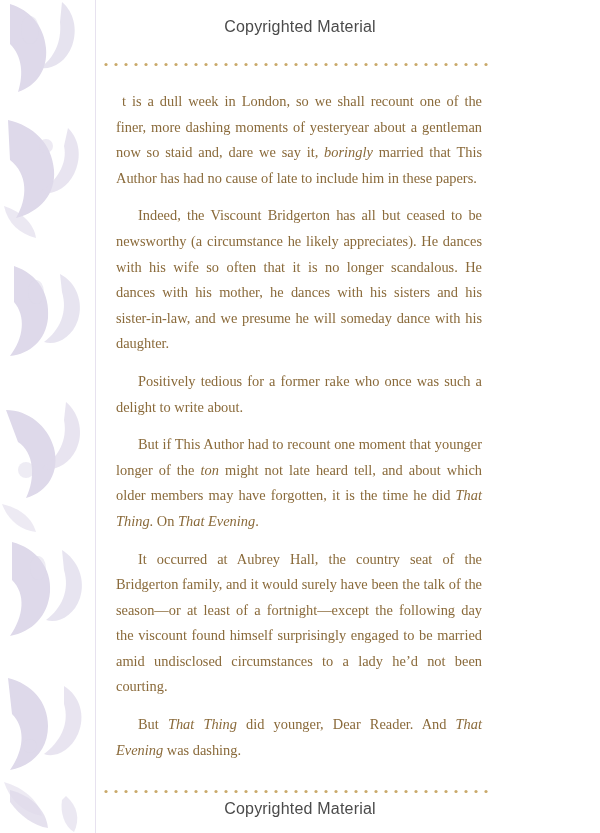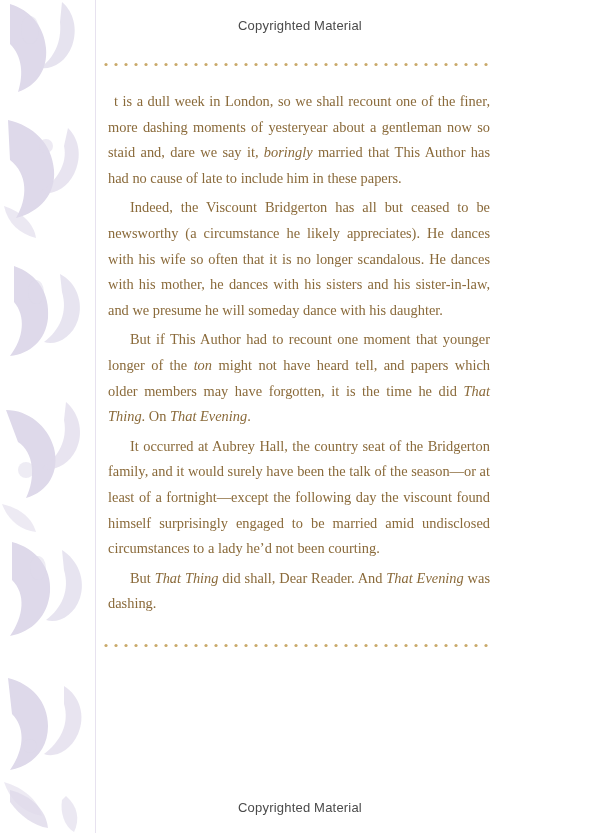--- a/index.html
+++ b/index.html
@@ -15,21 +15,21 @@
     font-family: "Liberation Serif", serif;
   }
 
   
   .copyright {
     position: absolute;
     left: 0;
     width: 600px;
     text-align: center;
     font-family: "Liberation Sans", sans-serif;
-    font-size: 13px;
+    font-size: 16px;
     letter-spacing: 0.2px;
     color: #4a4a4a;
   }
   .copyright.top { top: 18px; }
   .copyright.bottom { top: 800px; }
 
   
   .ornament-strip {
     position: absolute;
     left: 0;
@@ -64,21 +64,21 @@
     width: 388px;
     height: 5px;
     margin: 0 0 22px 0;
     display: block;
   }
   .dot-rule.bottom {
     margin: 26px 0 0 0;
   }
 
   .prose p {
-    margin: 4px;
+    margin: 12px;
     font-size: 14.4px;
     line-height: 25.6px;
     color: #8a6a3a;
     text-align: justify;
     text-indent: 22px;
     hyphens: none;
   }
   .prose p.first {
     text-indent: 0;
   }
@@ -195,27 +195,28 @@
         <circle cx="382" cy="2.5" r="1.6"></circle>
     </g>
   </svg>
 
   <div class="prose">
 
     <p class="first"><span class="dropcap"></span><span>t is a dull week in London, so we shall recount one of the finer, more dashing moments of yesteryear about a gentleman now so staid and, dare we say it, </span><em>boringly</em><span> married that This Author has had no cause of late to include him in these papers.</span></p>
 
     <p>Indeed, the Viscount Bridgerton has all but ceased to be newsworthy (a circumstance he likely appreciates). He dances with his wife so often that it is no longer scandalous. He dances with his mother, he dances with his sisters and his sister-in-law, and we presume he will someday dance with his daughter.</p>
 
-
-    <p><span>But if This Author had to recount one moment that younger longer of the </span><em>ton</em><span> might not have heard tell, and papers which older members may have forgotten, it is the time he did </span><em>That Thing</em><span>. On </span><em>That Evening</em><span>.</span></p>
+    <p>Positively tedious for a former rake who once was such a delight to write about.</p>
+
+    <p><span>But if This Author had to recount one moment that younger longer of the </span><em>ton</em><span> might not late heard tell, and about which older members may have forgotten, it is the time he did </span><em>That Thing</em><span>. On </span><em>That Evening</em><span>.</span></p>
 
     <p>It occurred at Aubrey Hall, the country seat of the Bridgerton family, and it would surely have been the talk of the season—or at least of a fortnight—except the following day the viscount found himself surprisingly engaged to be married amid undisclosed circumstances to a lady he’d not been courting.</p>
 
 
-    <p><span>But </span><em>That Thing</em><span> did shall, Dear Reader. And </span><em>That Evening</em><span> was dashing.</span></p>
+    <p><span>But </span><em>That Thing</em><span> did younger, Dear Reader. And </span><em>That Evening</em><span> was dashing.</span></p>
 
   </div>
 
   <svg class="dot-rule bottom" width="388" height="5" viewBox="0 0 388 5" xmlns="http://www.w3.org/2000/svg" aria-hidden="true">
     <g fill="#c9a96a">
       <circle cx="2" cy="2.5" r="1.6"></circle>
         <circle cx="12" cy="2.5" r="1.6"></circle>
         <circle cx="22" cy="2.5" r="1.6"></circle>
       <circle cx="32" cy="2.5" r="1.6"></circle>
         <circle cx="42" cy="2.5" r="1.6"></circle>

